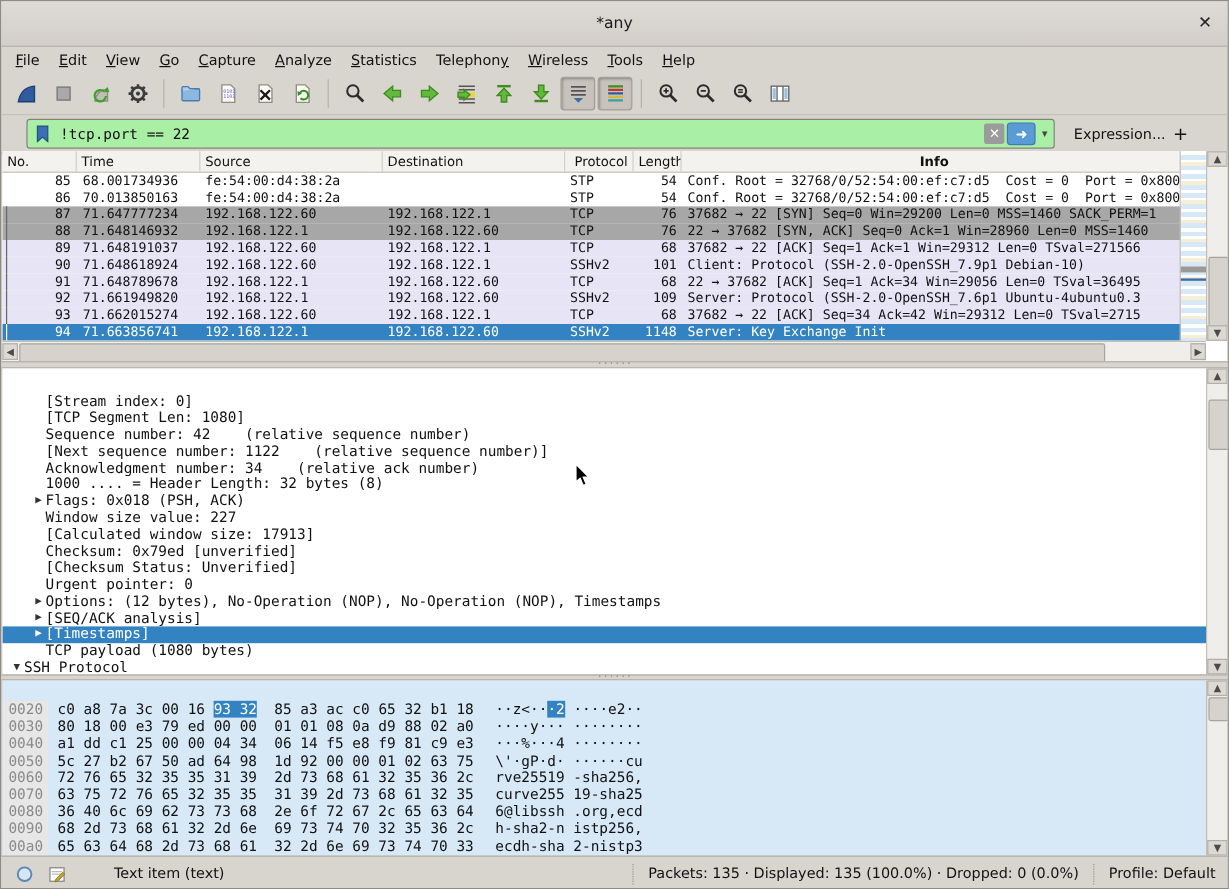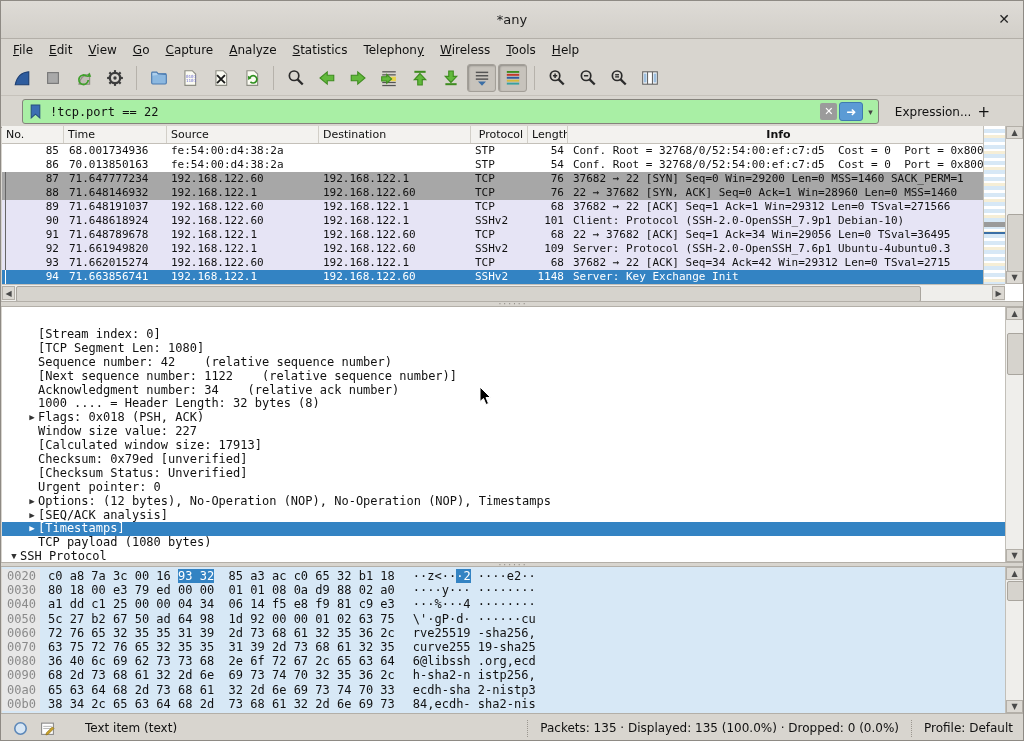--- a/index.html
+++ b/index.html
@@ -84,32 +84,32 @@
            font-family:"DejaVu Sans Mono",monospace;font-size:12px;padding-top:21px;box-sizing:border-box}
   .det-line{display:flex;height:13.9px;line-height:13.9px;align-items:center;white-space:pre}
   .det-arrow{width:12px;flex:0 0 12px;font-size:9px;color:#333;text-align:center}
   .det-line.sel{background:#3383c3;color:#fff}
   .det-line.sel .det-arrow{color:#fff}
   .det-vscroll{top:306px;height:255px}
   .byt-vscroll{top:566px;height:146px}
 
   
   .bytes{position:absolute;top:566px;left:1px;width:1005px;height:146px;background:#d7e8f6;overflow:hidden;
-         font-family:"DejaVu Sans Mono",monospace;font-size:12px;padding-top:2px;box-sizing:border-box}
+         font-family:"DejaVu Sans Mono",monospace;font-size:12px;padding-top:17px;box-sizing:border-box}
   .hex-row{display:flex;height:14.2px;line-height:14.2px;white-space:pre}
   .hex-offset{width:38px;flex:0 0 38px;background:#e7e7e7;color:#8a8a8a;padding-left:5px;box-sizing:border-box}
   .hex-bytes{margin-left:8px}
   .hex-ascii{margin-left:18px}
   .hl{background:#3383c3;color:#fff}
 
   
   .statusbar{position:absolute;top:712px;left:0;width:1024px;height:29px;background:#d8d5cf;border-top:1px solid #b3afa8;
              display:flex;align-items:center;box-sizing:border-box}
   .sb-icon{margin-left:12px;display:flex;align-items:center}
-  .sb-left{margin-left:30px}
+  .sb-left{margin-left:40px}
   .sb-right{margin-left:auto;display:flex;align-items:center}
   .sb-sect{padding:0 12px;border-left:1px dotted #9a968f;height:17px;display:flex;align-items:center;white-space:pre}
 
   .cursor{position:absolute;left:478px;top:385px;z-index:50}
 </style>
 </head>
 <body>
 
 <div class="titlebar">
   <div class="title">*any</div>

